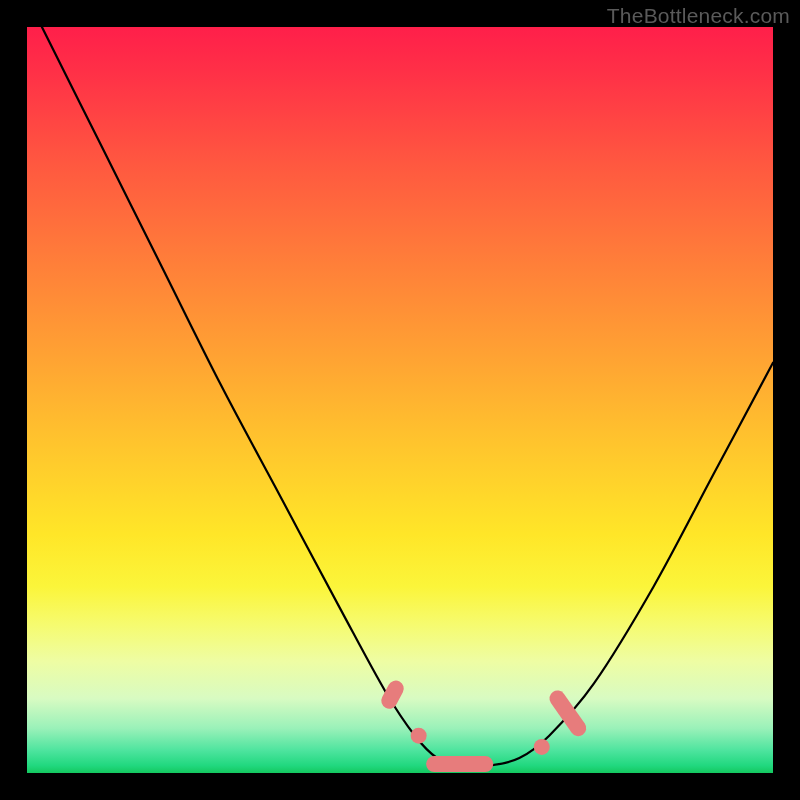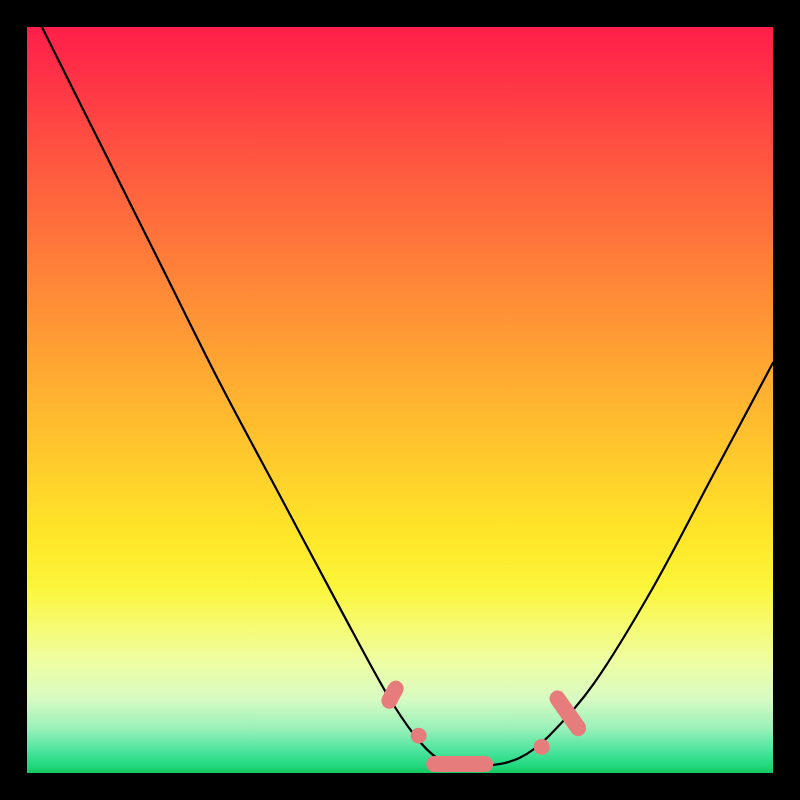--- a/index.html
+++ b/index.html
@@ -73,13 +73,14 @@
       </g>
       <g id="markers-group">
           <rect x="-14.92" y="-8.00" width="29.84" height="16.00" rx="8.00" fill="#e77c7c" transform="translate(365.54 667.67) rotate(-62)"></rect>
           <circle cx="391.65" cy="708.70" r="8" fill="#e77c7c"></circle>
           <rect x="-33.57" y="-8.00" width="67.14" height="16.00" rx="8.00" fill="#e77c7c" transform="translate(432.68 737.05) rotate(0)"></rect>
           <rect x="-26.11" y="-8.00" width="52.22" height="16.00" rx="8.00" fill="#e77c7c" transform="translate(540.85 686.32) rotate(55)"></rect>
           <circle cx="514.74" cy="719.89" r="8" fill="#e77c7c"></circle>
         </g>
     </svg>
   </div>
+  <div class="watermark">TheBottleneck.com</div>
 </div>
 
 </body></html>

